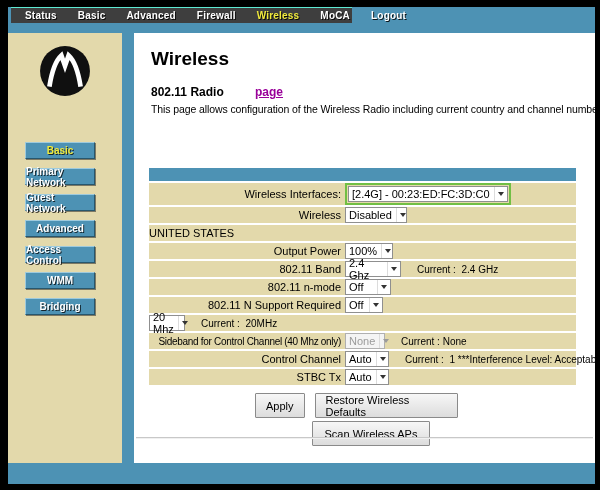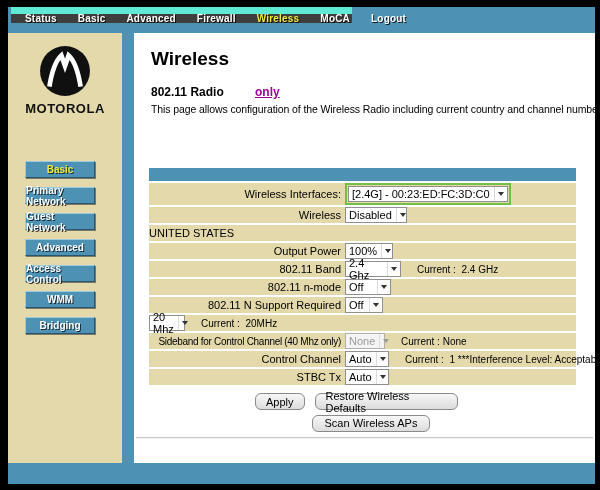--- a/index.html
+++ b/index.html
@@ -2,21 +2,21 @@
 <html><head>
 <meta charset="utf-8">
 <style>
   html,body{margin:0;padding:0;background:#888;}
   *{box-sizing:border-box;font-family:"Liberation Sans", sans-serif;}
   .page{position:relative;width:600px;height:490px;background:#000;overflow:hidden;}
   .inner{position:absolute;left:8px;top:7px;right:5px;bottom:6px;background:#4d92b4;}
 
   
   .topnav{position:absolute;left:3px;top:0;width:341px;height:16px;background:#3e3e3e;
-    border-top:7px solid #5eead4;display:flex;align-items:center;padding:0 0 0 14px;gap:21px;}
+    border-top:1px solid #5eead4;display:flex;align-items:center;padding:0 0 0 14px;gap:21px;}
   .navitem{font-size:10px;font-weight:bold;color:#fff;text-shadow:1px 1px 0 rgba(0,0,0,.85);
     letter-spacing:.2px;cursor:pointer;white-space:nowrap;}
   .navitem.active{color:#f0ea3c;}
 
   
   .sidebar{position:absolute;left:0;top:26px;width:114px;height:430px;background:#e3d9ab;}
   .logo-circle{width:52px;height:52px;margin:12px auto 0 auto;}
   .brand{margin-top:4px;text-align:center;font-size:13px;font-weight:bold;color:#111;
     letter-spacing:.5px;}
   .side-buttons{margin-top:45px;padding-left:17px;display:flex;flex-direction:column;gap:9px;}
@@ -47,22 +47,22 @@
   .tri{width:0;height:0;border-left:3px solid transparent;border-right:3px solid transparent;
     border-top:4px solid #333;}
   .sel.disabled{background:#f4f4f4;color:#9b9b9b;border-color:#b0b0b0;cursor:default;}
   .sel.disabled .tri{border-top-color:#9b9b9b;}
   .hl-box{border:2px solid #71bf44;padding:1px;background:#e3d9ab;display:inline-block;}
   .current{margin-left:16px;font-size:10px;white-space:pre;color:#000;}
   .plainval{font-size:11px;color:#000;}
 
   .btn-row1{display:flex;gap:10px;margin:8px 0 0 106px;}
   .btn-row2{margin:3px 0 0 163px;}
-  .pushbtn{height:17px;display:inline-flex;align-items:center;justify-content:center;
-    background:linear-gradient(#f7f7f7,#dcdcdc);border:1px solid #8a8a8a;border-radius:6px;
+  .pushbtn{height:25px;display:inline-flex;align-items:center;justify-content:center;
+    background:linear-gradient(#f7f7f7,#dcdcdc);border:1px solid #8a8a8a;border-radius:1px;
     font-size:11px;color:#000;padding:0 10px;cursor:pointer;}
   .w-restore{width:143px;}
   .w-scan{width:118px;}
   .sep{position:absolute;left:2px;right:2px;top:404px;height:0;
     border-top:1px solid #c8c8c8;border-bottom:1px solid #f0f0f0;}
 </style>
 </head>
 <body>
 
 <div class="page">
@@ -78,36 +78,35 @@
       <span class="navitem">Logout</span>
     </div>
 
     <div class="sidebar">
       <div class="logo-circle">
         <svg viewBox="0 0 100 100" width="52" height="52">
           <circle cx="50" cy="50" r="48" fill="#101010"></circle>
           <path d="M20 80 C25 48 33 29 43 20 L50 40 L57 20 C67 29 75 48 80 80" fill="none" stroke="#ffffff" stroke-width="9" stroke-linecap="butt" stroke-linejoin="miter"></path>
         </svg>
       </div>
-      <div class="brand">MOTOROLA</div>
       <div class="side-buttons">
         <div class="side-btn active">Basic</div>
         <div class="side-btn">Primary Network</div>
         <div class="side-btn">Guest Network</div>
         <div class="side-btn">Advanced</div>
         <div class="side-btn">Access Control</div>
         <div class="side-btn">WMM</div>
         <div class="side-btn">Bridging</div>
       </div>
     </div>
 
     <div class="content">
       <div class="page-title">Wireless</div>
       <div class="sec-line">
-        <span class="sec-title">802.11 Radio</span><span class="help-link">only</span>
+        <span class="sec-title">802.11 Radio</span><span class="help-link">page</span>
       </div>
       <div class="desc">This page allows configuration of the Wireless Radio including current country and channel number.</div>
 
       <div class="form-area">
         <div class="thead"></div>
 
         <div class="row">
           <div class="rlabel">Wireless Interfaces:</div>
           <div class="rvalue">
             <span class="hl-box">

